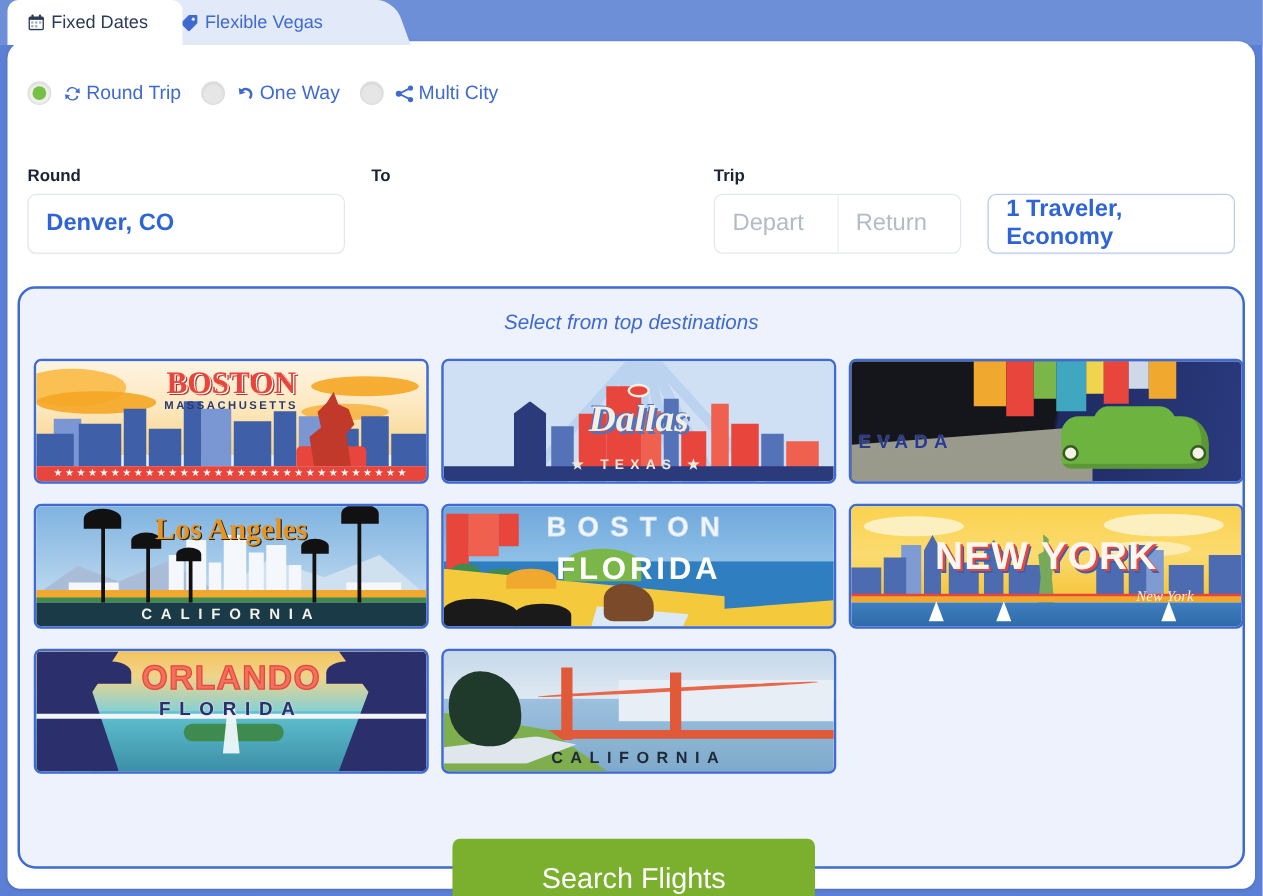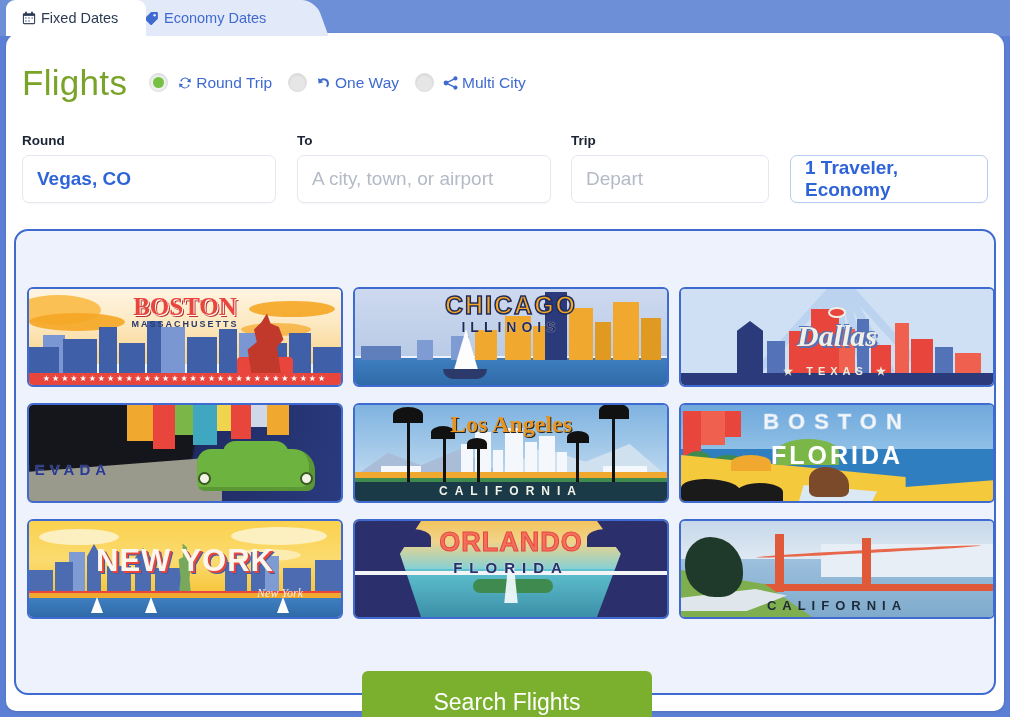--- a/index.html
+++ b/index.html
@@ -348,28 +348,27 @@
     </span>
     <span>Fixed Dates</span>
   </div>
   <div class="tab tab-flex">
     <span class="tabicon">
       <svg width="15" height="15" viewBox="0 0 16 16">
           <path d="M1.2 7.4 7.6 1h6.2a1 1 0 0 1 1 1v6.2L8.4 14.6a1.1 1.1 0 0 1-1.6 0L1.2 9a1.1 1.1 0 0 1 0-1.6z" fill="#3f6ad0"></path>
           <circle cx="11.3" cy="4.6" r="1.35" fill="#e2e9f8"></circle>
         </svg>
     </span>
-    <span>Economy Dates</span>
+    <span>Flexible Vegas</span>
   </div>
 </div>
 
 <div class="card">
 
   <div class="headrow">
-    <div class="flights-title">Flights</div>
 
     <div class="triptype">
       <span class="radio on"></span>
       <span class="ticon">
         <svg width="16" height="16" viewBox="0 0 16 16">
             <path d="M3.2 6.1A5 5 0 0 1 12 4.6l1.5-1.2.4 4.2-4.1-.9 1.4-1.1A3.4 3.4 0 0 0 4.7 6.6zM12.8 9.9A5 5 0 0 1 4 11.4l-1.5 1.2-.4-4.2 4.1.9-1.4 1.1a3.4 3.4 0 0 0 6.5-1z" fill="#3f6ad0"></path>
           </svg>
       </span>
       <span class="tlabel">Round Trip</span>
     </div>
@@ -393,40 +392,41 @@
             <circle cx="12.4" cy="12.6" r="2.1" fill="#3f6ad0"></circle>
             <path d="M4.4 7.4 11 4.1M4.4 8.6 11 11.9" stroke="#3f6ad0" stroke-width="1.5"></path>
           </svg>
       </span>
       <span class="tlabel">Multi City</span>
     </div>
   </div>
 
   <div class="fieldlabel" style="left:16px; top:100px;">Round</div>
   <div class="fieldbox" style="left:16px; top:122px; width:254px; height:48px;">
-    <span class="val">Vegas, CO</span>
+    <span class="val">Denver, CO</span>
   </div>
 
   <div class="fieldlabel" style="left:291px; top:100px;">To</div>
-  <div class="fieldbox" style="left:291px; top:122px; width:254px; height:48px;">
-    <span class="ph">A city, town, or airport</span>
-  </div>
 
   <div class="fieldlabel" style="left:565px; top:100px;">Trip</div>
   <div class="datesbox" style="left:565px; top:122px; width:198px;">
     <div class="half">
       <span>Depart</span>
     </div>
+    <div class="half">
+      <span>Return</span>
+    </div>
   </div>
 
   <div class="fieldbox accent" style="left:784px; top:122px; width:198px; height:48px; justify-content:center;">
     <span class="val">1 Traveler, Economy</span>
   </div>
 
   <div class="destpanel">
+    <div class="ptitle">Select from top destinations</div>
 
     <div class="grid">
 
       <div class="dcard">
         <div class="scene">
           <div class="sky b-sky"></div>
           <div class="b-sky2" style="left:-14px; top:6px; width:86px; height:30px;"></div>
           <div class="b-cloud" style="left:0; top:24px; width:96px; height:18px;"></div>
           <div class="b-cloud" style="right:6px; top:12px; width:86px; height:16px;"></div>
           <div class="b-cloud" style="right:30px; top:34px; width:70px; height:13px; opacity:.7;"></div>
@@ -444,41 +444,20 @@
           <div class="b-sil" style="left:260px; width:22px; height:40px;"></div>
           <div class="b-sil" style="left:284px; width:30px; height:26px;"></div>
           <div class="b-base"></div>
           <div class="b-horse"></div>
           <div class="title-txt b-sub">MASSACHUSETTS</div>
           <div class="title-txt b-title">BOSTON</div>
           <div class="b-stars star-row">★★★★★★★★★★★★★★★★★★★★★★★★★★★★★★★</div>
         </div>
       </div>
 
-      <div class="dcard">
-        <div class="scene">
-          <div class="sky c-sky"></div>
-          <div class="c-water"></div>
-          <div class="c-bldg" style="left:190px; width:22px; height:68px; background:#2b3a7b;"></div>
-          <div class="c-bldg" style="left:150px; width:26px; height:44px; background:#f0a92e;"></div>
-          <div class="c-bldg" style="left:178px; width:12px; height:34px; background:#f0a92e;"></div>
-          <div class="c-bldg" style="left:214px; width:24px; height:52px; background:#f0a92e;"></div>
-          <div class="c-bldg" style="left:240px; width:16px; height:38px; background:#e09a22;"></div>
-          <div class="c-bldg" style="left:258px; width:26px; height:58px; background:#f0a92e;"></div>
-          <div class="c-bldg" style="left:286px; width:20px; height:42px; background:#e09a22;"></div>
-          <div class="c-bldg" style="left:120px; width:22px; height:30px; background:#f0a92e;"></div>
-          <div class="c-bldg" style="left:96px; width:18px; height:24px; background:#7f9bd4;"></div>
-          <div class="c-bldg" style="left:62px; width:16px; height:20px; background:#7f9bd4;"></div>
-          <div class="c-bldg" style="left:6px; width:40px; height:14px; background:#5f7fbc;"></div>
-          <div class="title-txt c-title">CHICAGO</div>
-          <div class="title-txt c-sub">ILLINOIS</div>
-          <div class="c-sail"></div>
-          <div class="c-hull"></div>
-        </div>
-      </div>
 
       <div class="dcard">
         <div class="scene">
           <div class="sky d-sky"></div>
           <div class="d-ray" style="transform:rotate(-42deg);"></div>
           <div class="d-ray" style="transform:rotate(-28deg);"></div>
           <div class="d-ray" style="transform:rotate(-14deg);"></div>
           <div class="d-ray" style="transform:rotate(0deg);"></div>
           <div class="d-ray" style="transform:rotate(14deg);"></div>
           <div class="d-ray" style="transform:rotate(28deg);"></div>

